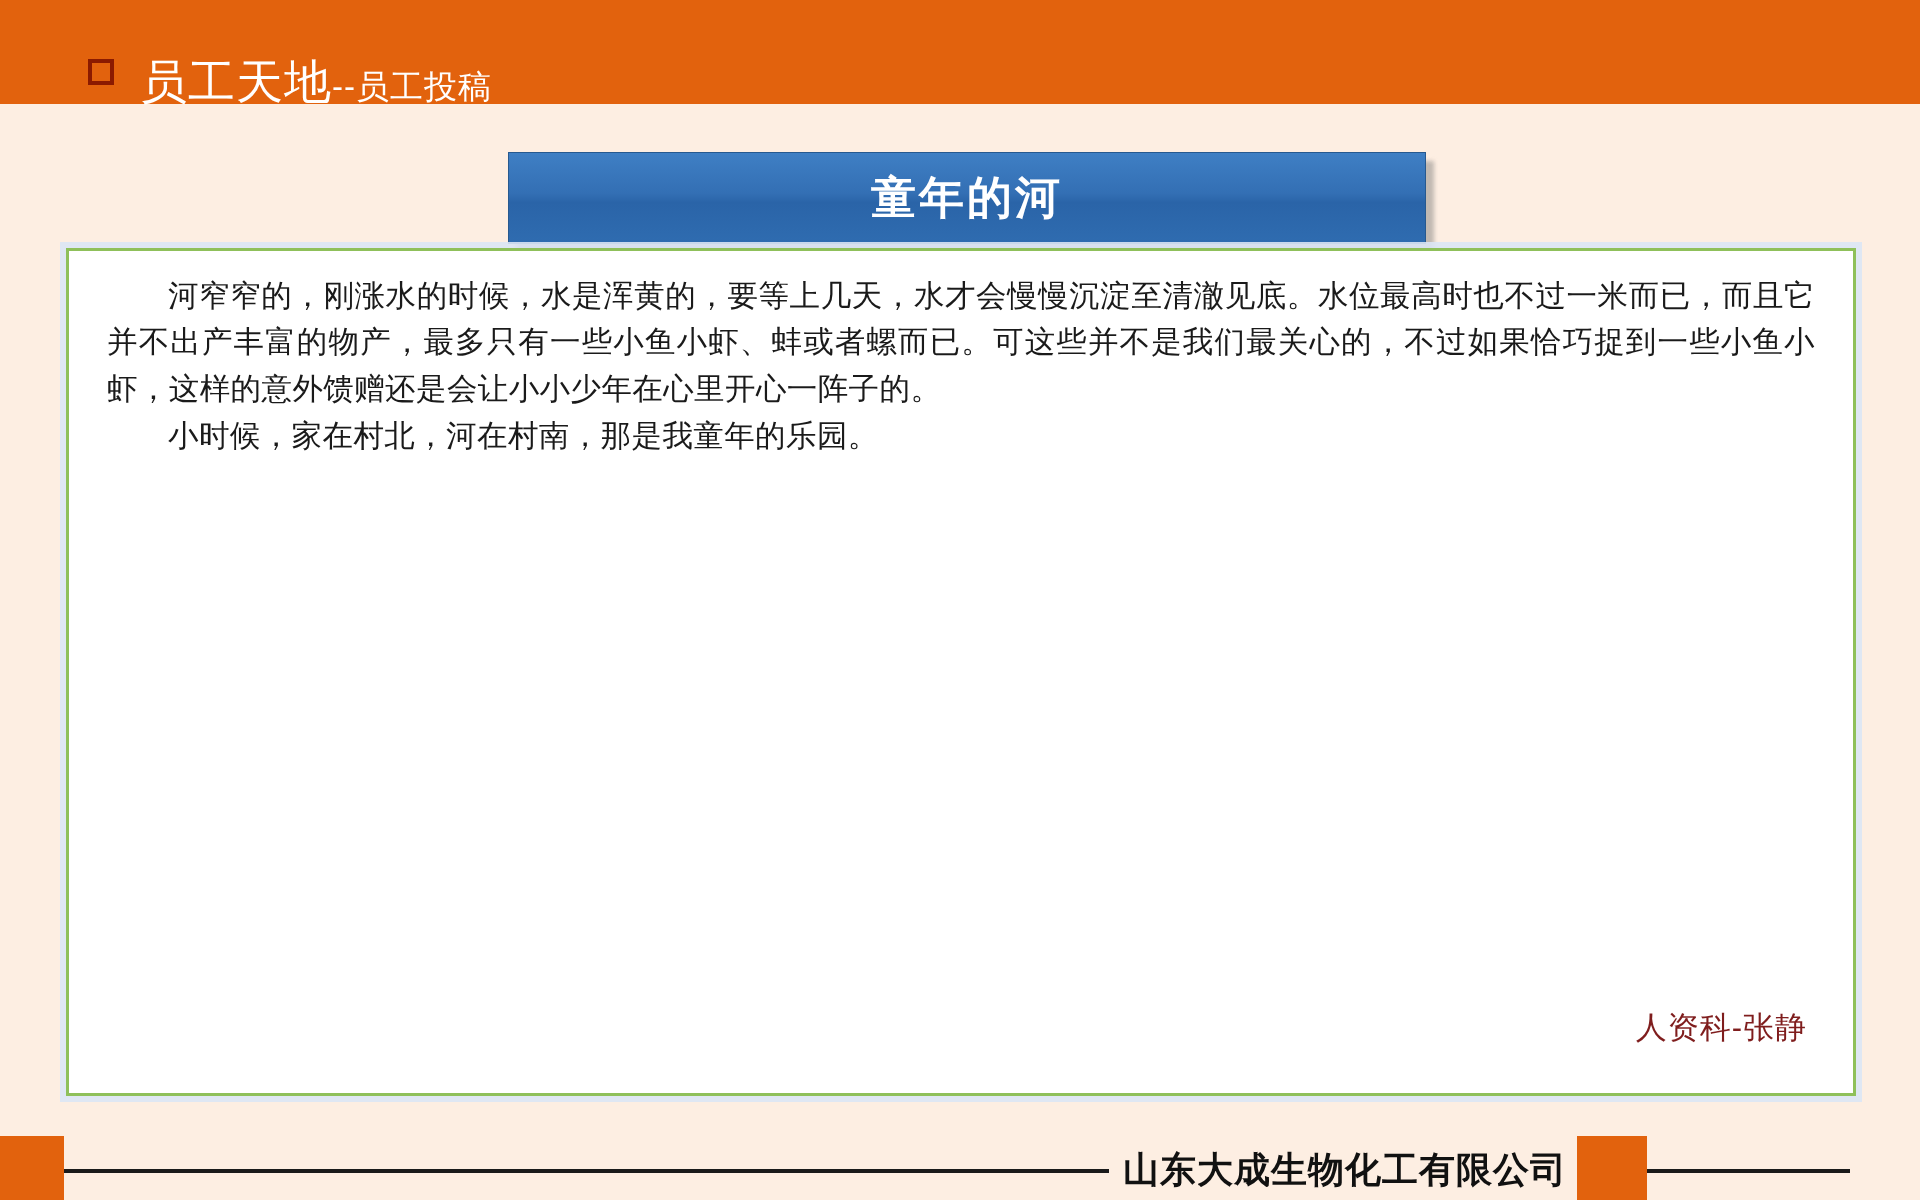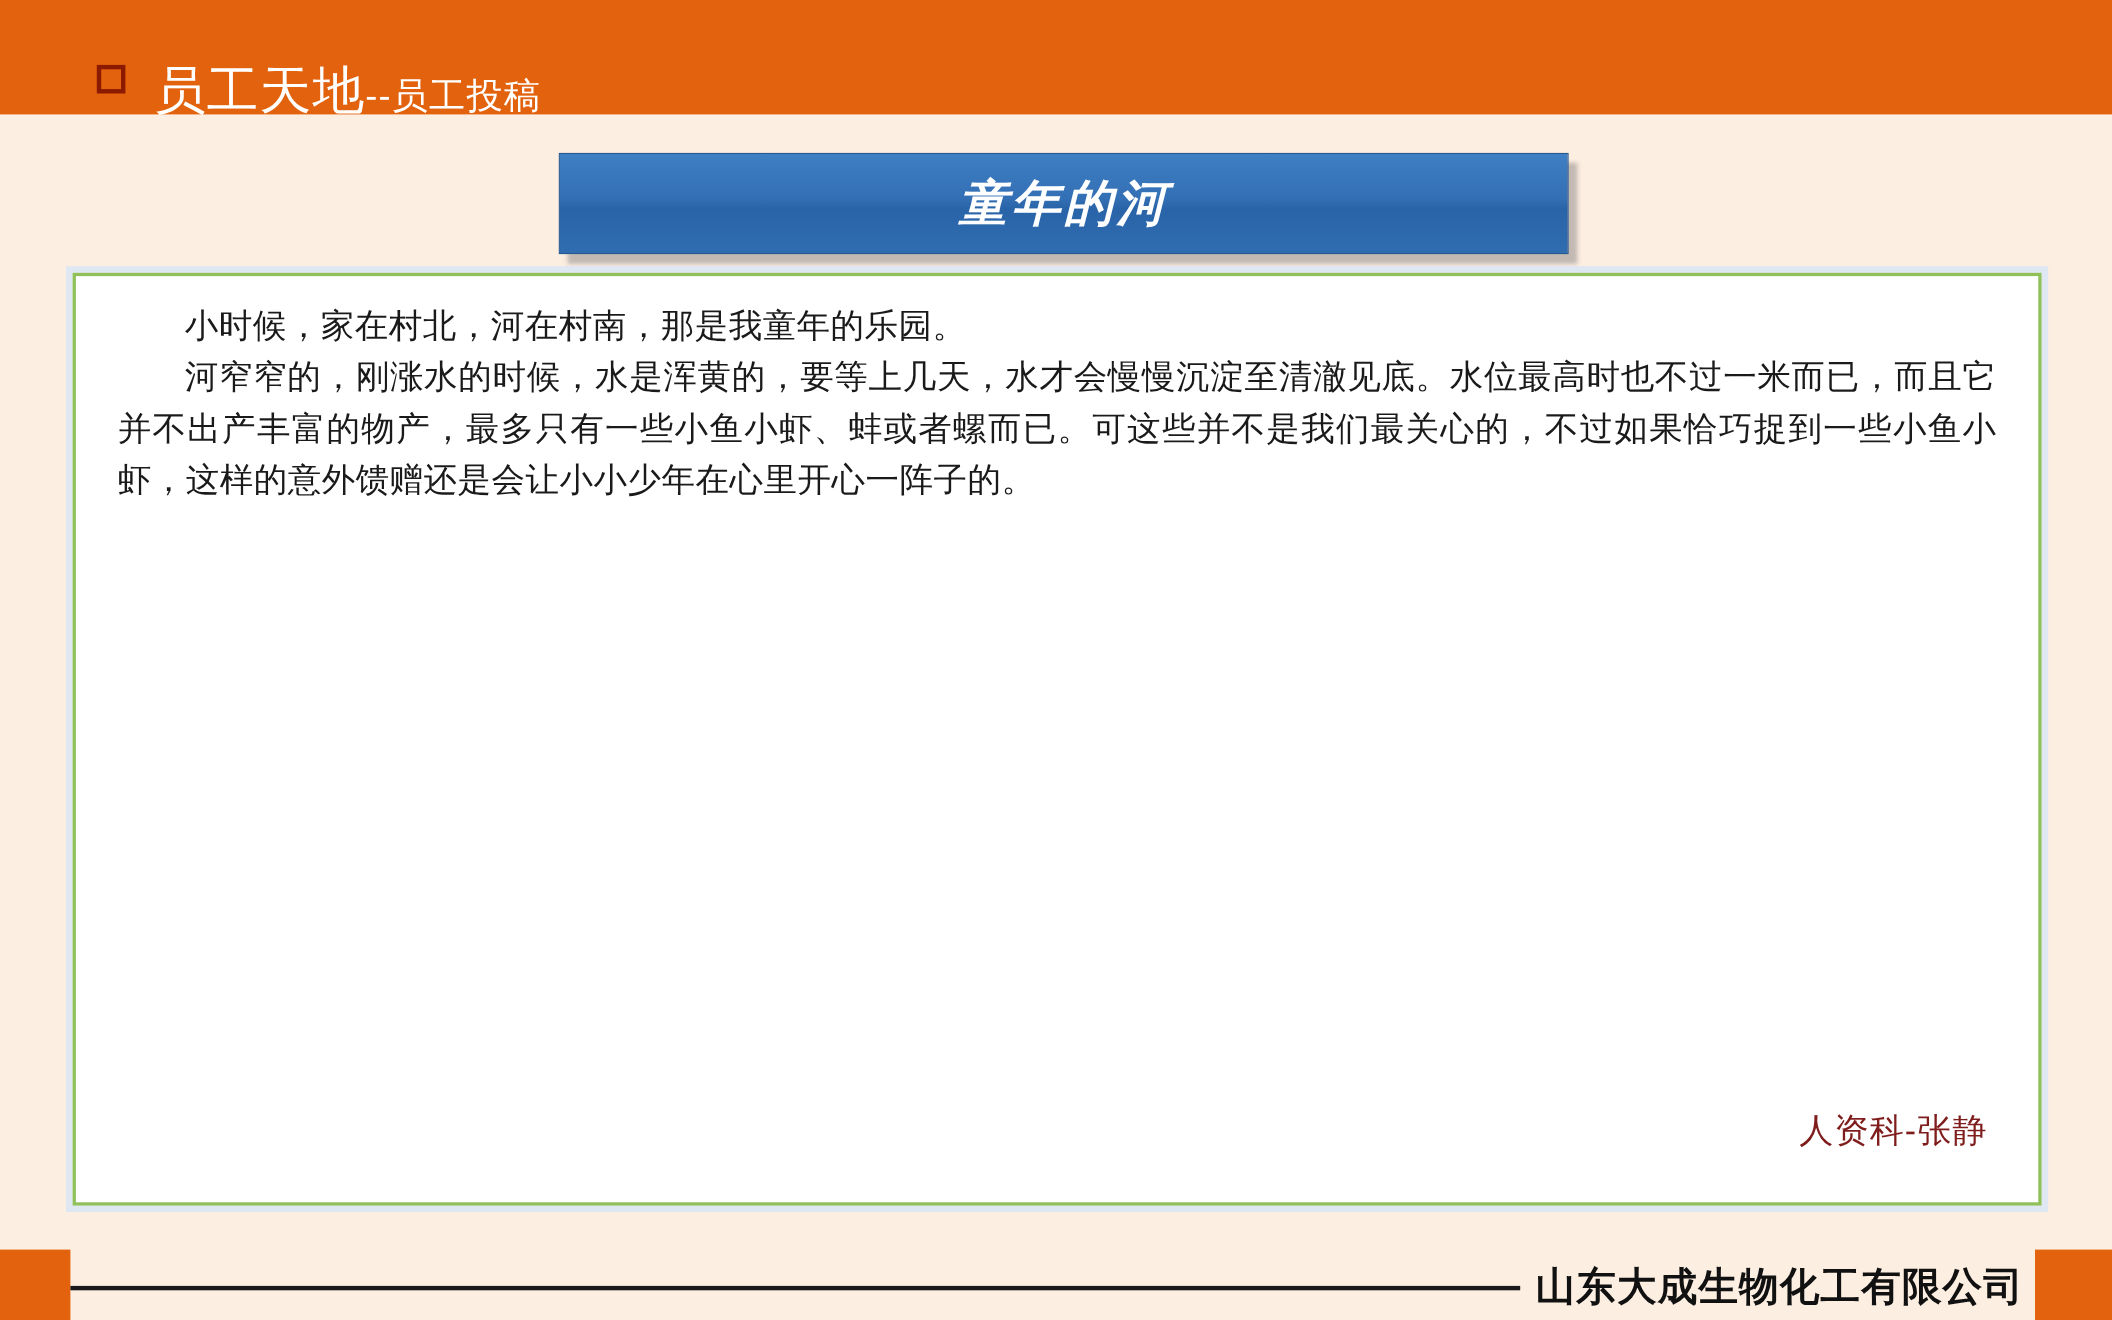--- a/index.html
+++ b/index.html
@@ -56,24 +56,23 @@
     color: #ffffff;
     font-weight: 400;
     letter-spacing: 1px;
     margin-top: 39px;
   }
 
   
   .title-banner-wrap {
     position: absolute;
     left: 508px;
-    top: 139px;
+    top: 152px;
     width: 1020px;
     height: 92px;
-    font-style: italic;
   }
   .title-banner-shadow {
     position: absolute;
     left: 8px;
     top: 9px;
     width: 918px;
     height: 92px;
     background: rgba(120,120,120,0.45);
     filter: blur(2px);
   }
@@ -136,21 +135,21 @@
     font-size: 31px;
     color: #7f1d1d;
     letter-spacing: 1px;
   }
 
   
   .footer-band {
     position: absolute;
     left: 0;
     bottom: 0;
-    width: 1920px;
+    width: 1647px;
     height: 64px;
   }
   .footer-orange-left {
     position: absolute;
     left: 0;
     bottom: 0;
     width: 64px;
     height: 64px;
     background: #e2620d;
   }
@@ -197,22 +196,22 @@
 
 <div class="title-banner-wrap">
   <div class="title-banner-shadow"></div>
   <div class="title-banner">
     <span class="title-banner-text">童年的河</span>
   </div>
 </div>
 
 <div class="content-box">
   <div class="content-inner">
+    <p class="para">河窄窄的，刚涨水的时候，水是浑黄的，要等上几天，水才会慢慢沉淀至清澈见底。水位最高时也不过一米而已，而且它并不出产丰富的物产，最多只有一些小鱼小虾、蚌或者螺而已。可这些并不是我们最关心的，不过如果恰巧捉到一些小鱼小虾，这样的意外馈赠还是会让小小少年在心里开心一阵子的。</p>
     <p class="para">小时候，家在村北，河在村南，那是我童年的乐园。</p>
-    <p class="para">河窄窄的，刚涨水的时候，水是浑黄的，要等上几天，水才会慢慢沉淀至清澈见底。水位最高时也不过一米而已，而且它并不出产丰富的物产，最多只有一些小鱼小虾、蚌或者螺而已。可这些并不是我们最关心的，不过如果恰巧捉到一些小鱼小虾，这样的意外馈赠还是会让小小少年在心里开心一阵子的。</p>
   </div>
   <div class="signature">人资科-张静</div>
 </div>
 
 <div class="footer-band">
   <div class="footer-orange-left"></div>
   <div class="footer-rule"></div>
   <div class="footer-orange-right"></div>
   <div class="footer-text">山东大成生物化工有限公司</div>
 </div>

